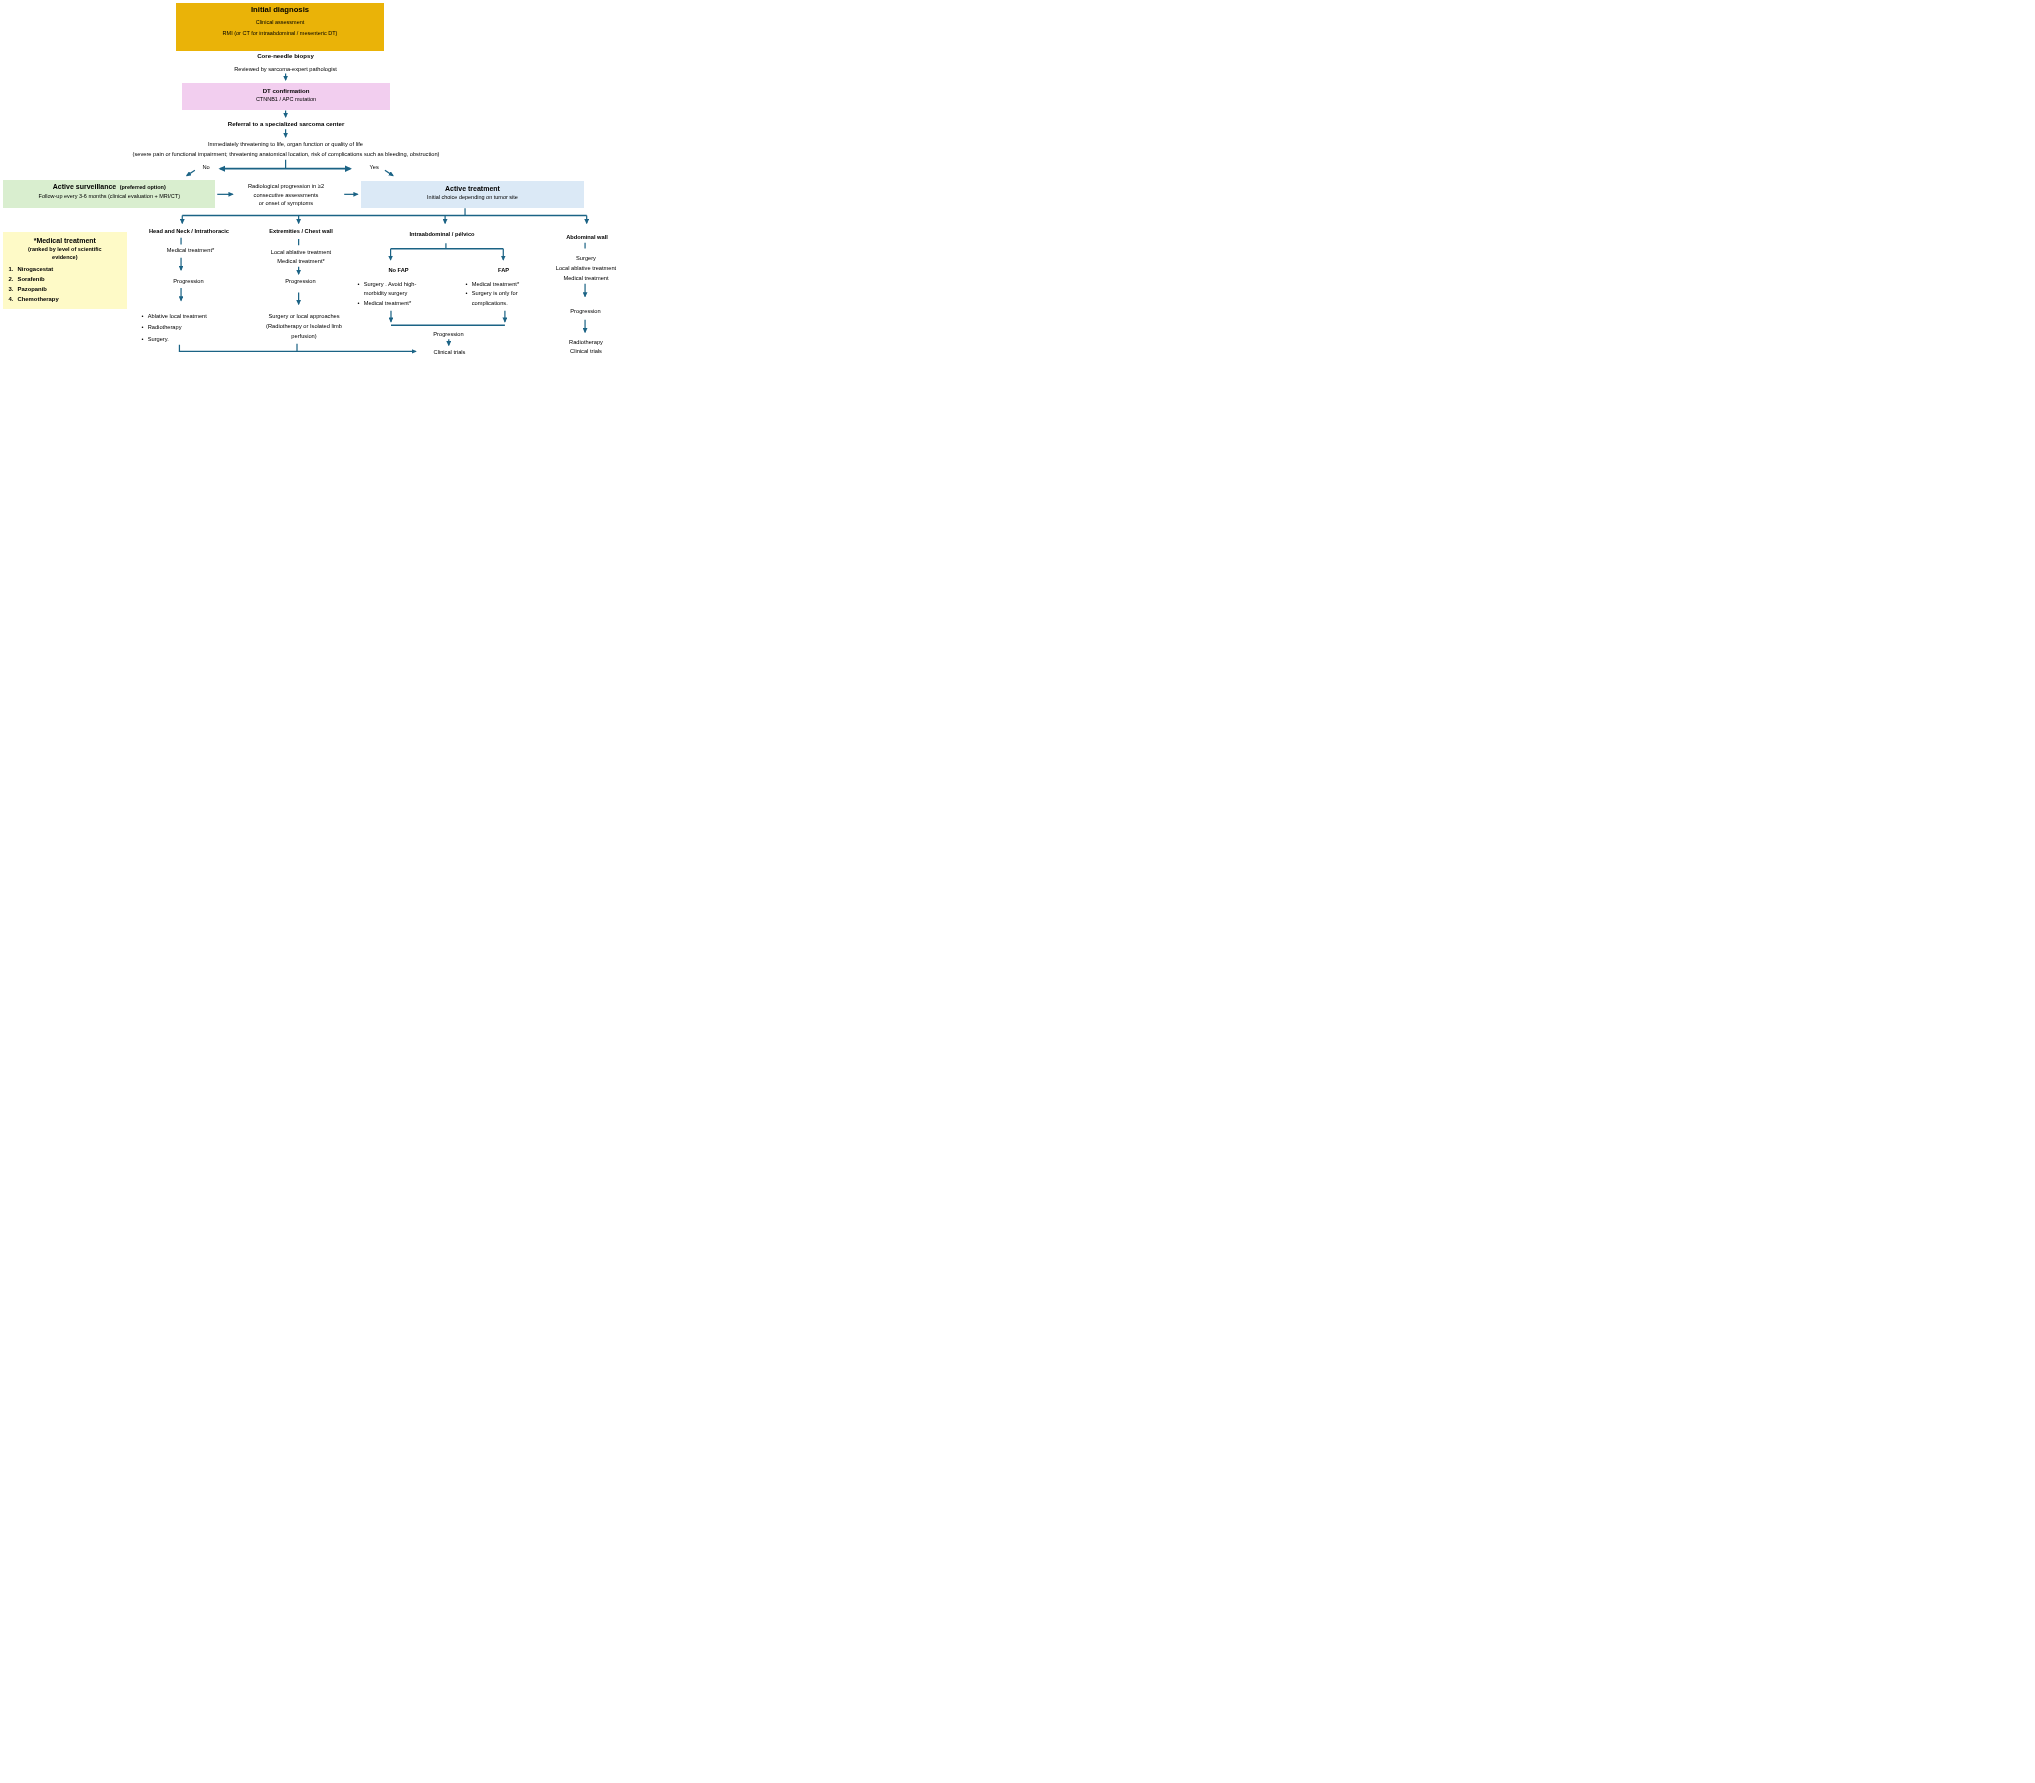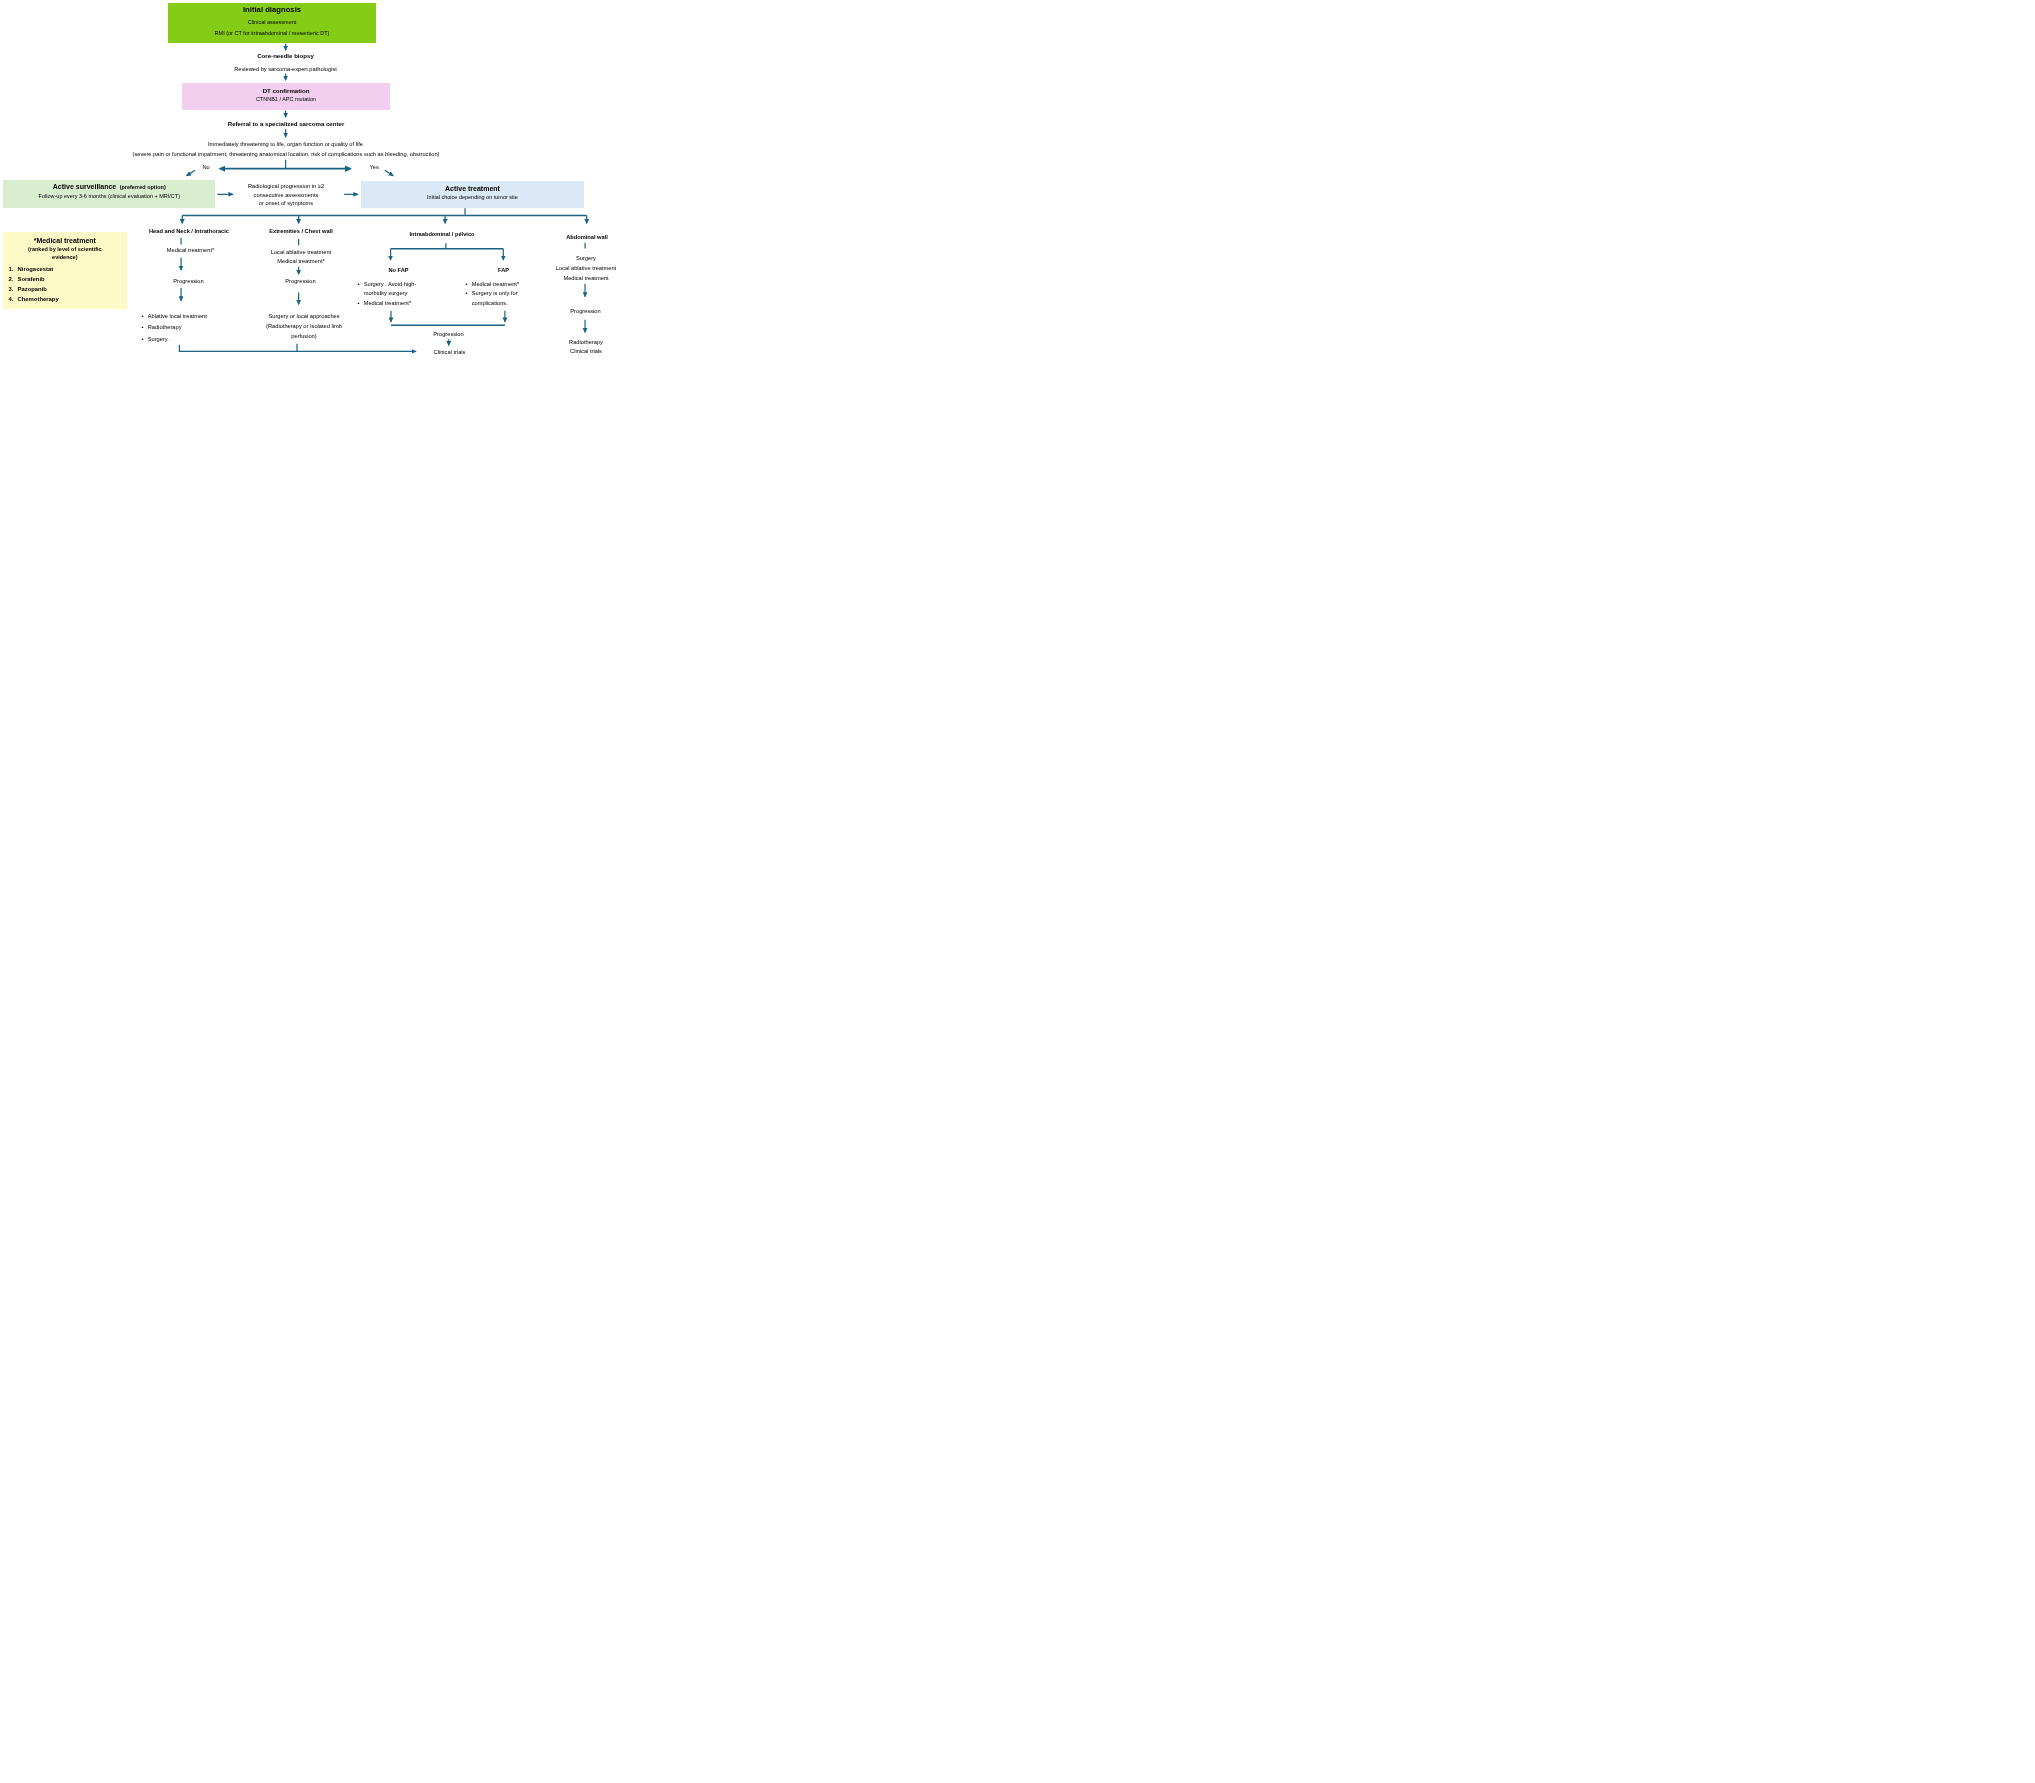--- a/index.html
+++ b/index.html
@@ -81,21 +81,21 @@
       <path d="M1241,763 V790" marker-end="url(#ah)"></path>
       <path stroke-width="3.6" d="M961,799 H1241"></path>
       <path d="M1103,833 V848" marker-end="url(#ah)"></path>
 
       <path d="M1438,596 V610"></path>
       <path d="M1438,697 V728" marker-end="url(#ah)"></path>
       <path d="M1438,785 V816" marker-end="url(#ah)"></path>
     </g>
   </svg>
 
-  <div class="box" style="left: 168px; top: 2.8px; width: 208px; height: 40px; background: #84cc16;">
+  <div class="box" style="left: 176px; top: 2.8px; width: 208px; height: 48px; background: #eab308;">
     <div class="bold fs19" style="margin-top:2.4px;">Initial diagnosis</div>
     <div class="fs135" style="margin-top:5.3px;">Clinical assessment</div>
     <div class="fs135" style="margin-top:4.1px;">RMI (or CT for intraabdominal / mesenteric DT)</div>
   </div>
 
   <div class="t bold fs15" style="left:204px;top:52px;width:163px;">Core-needle biopsy</div>
   <div class="t fs14" style="left:204px;top:66px;width:163px;">Reviewed by sarcoma-expert pathologist</div>
 
   <div class="box" style="left: 182px; top: 83px; width: 208px; height: 27px; background: rgb(242, 206, 239);">
     <div class="bold fs15" style="margin-top:3.7px;">DT confirmation</div>

